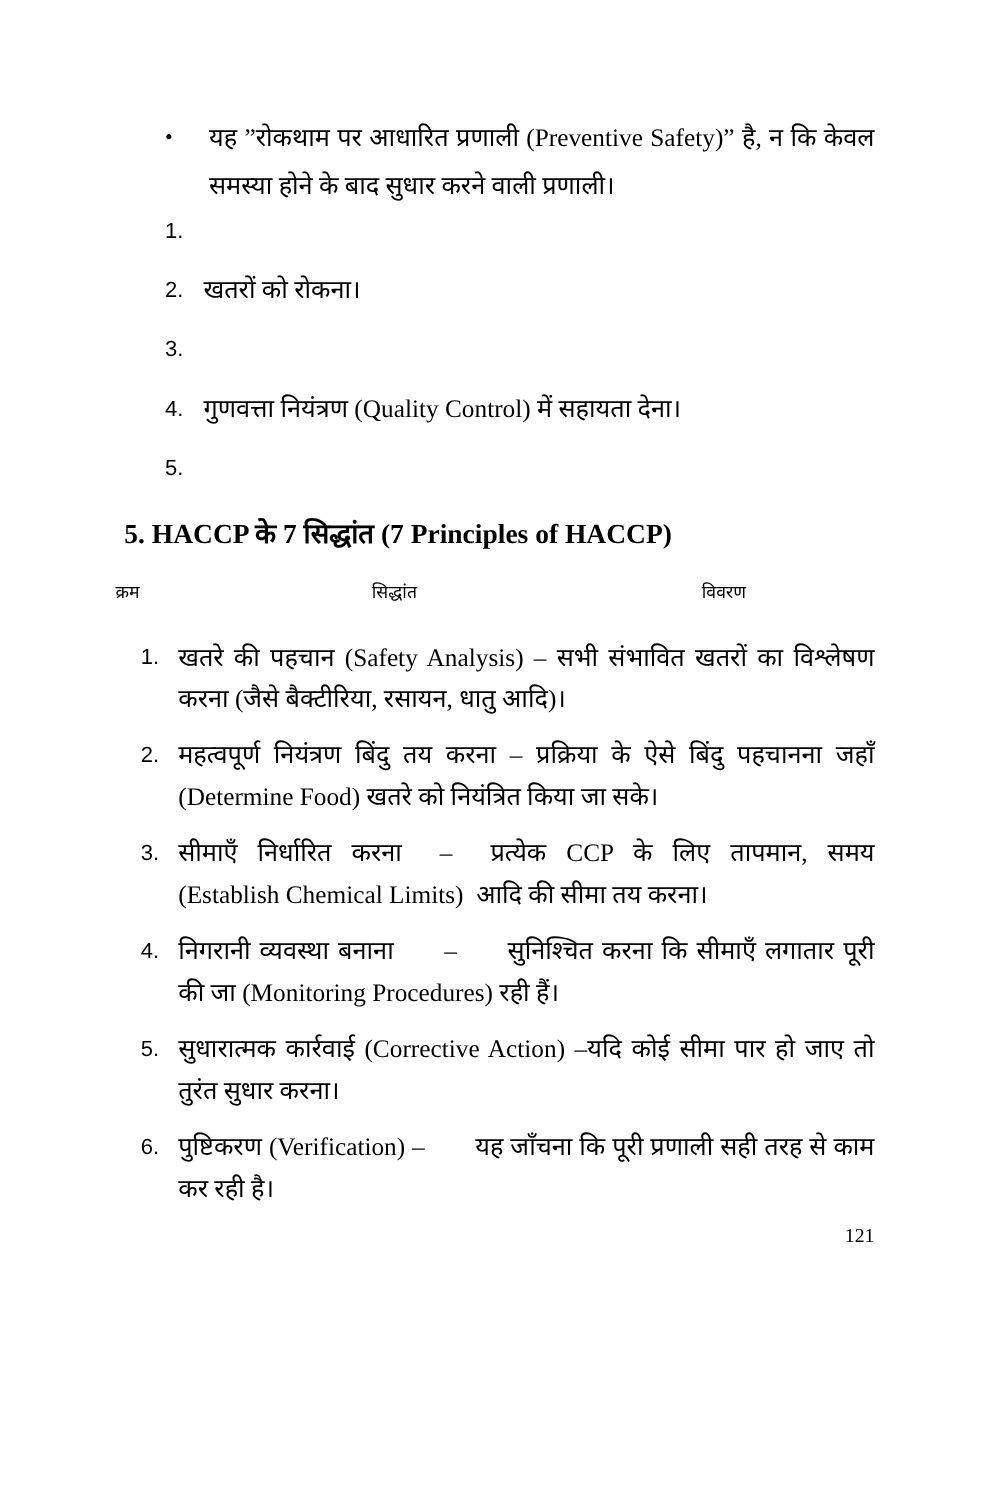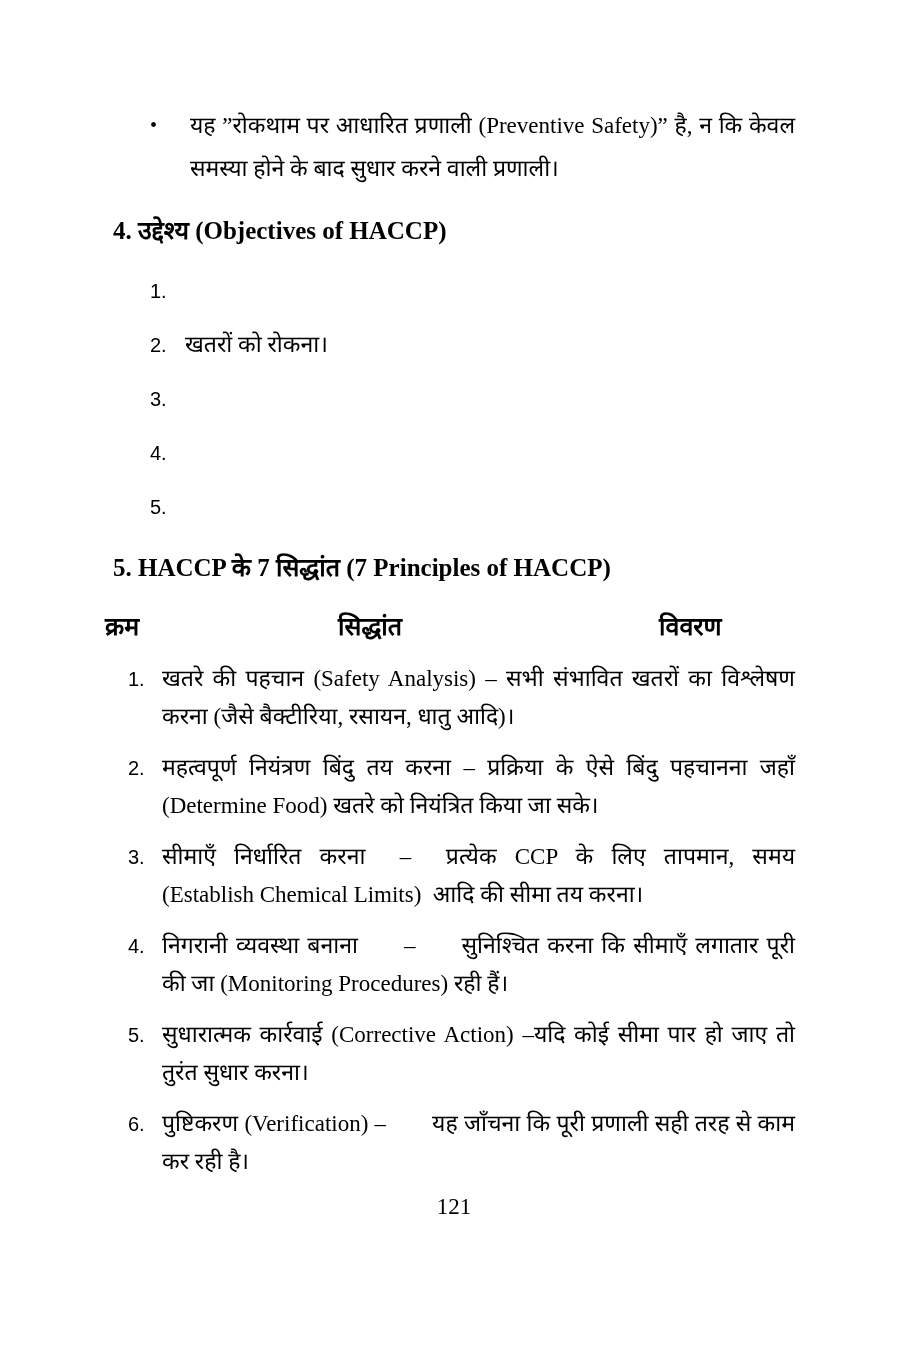--- a/index.html
+++ b/index.html
@@ -82,63 +82,63 @@
   .num-list .txt {
     flex: 1;
     text-align: justify;
   }
 
   
   .table-header {
     position: relative;
     height: 30px;
     margin: 0 0 22px 0;
-    font-size: 25px;
-    font-weight: bold;
+    font-size: 16px;
+    font-weight: normal;
   }
   .table-header .col {
     position: absolute;
     top: 0;
     white-space: nowrap;
   }
   .table-header .col1 { left: -8px; }
   .table-header .col2 { left: 225px; }
-  .table-header .col3 { left: 546px; }
+  .table-header .col3 { left: 525px; }
 
   
   .page-number {
-    text-align: center;
-    font-size: 23px;
+    text-align: right;
+    font-size: 18px;
   }
 </style>
 </head>
 <body>
 
 <div class="page">
 
   <div class="bullet-row">
     <span class="bullet-marker">•</span>
     <span class="bullet-text">यह ”रोकथाम पर आधारित प्रणाली (Preventive Safety)” है, न कि केवल समस्या होने के बाद सुधार करने वाली प्रणाली।</span>
   </div>
 
-  <div class="section-heading">4. उद्देश्य (Objectives of HACCP)</div>
 
   <ol class="num-list objectives">
     <li>
       <span class="num">1.</span>
     </li>
     <li>
       <span class="num">2.</span>
       <span class="txt">खतरों को रोकना।</span>
     </li>
     <li>
       <span class="num">3.</span>
     </li>
     <li>
       <span class="num">4.</span>
+      <span class="txt">गुणवत्ता नियंत्रण (Quality Control) में सहायता देना।</span>
     </li>
     <li>
       <span class="num">5.</span>
     </li>
   </ol>
 
   <div class="section-heading">5. HACCP के 7 सिद्धांत (7 Principles of HACCP)</div>
 
   <div class="table-header">
     <span class="col col1">क्रम</span>

